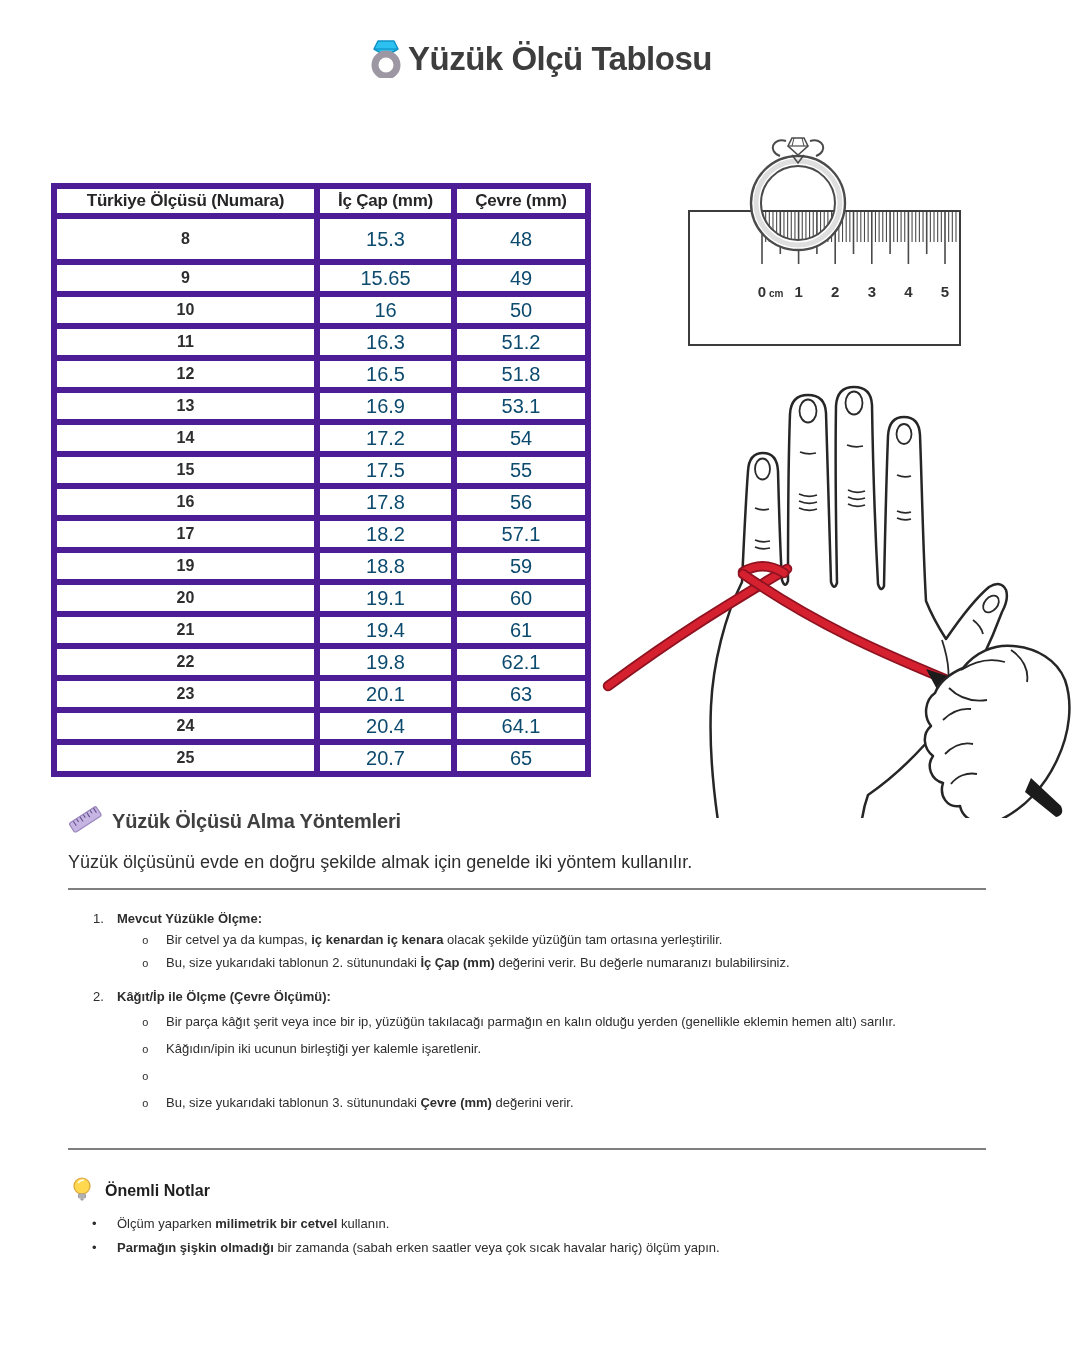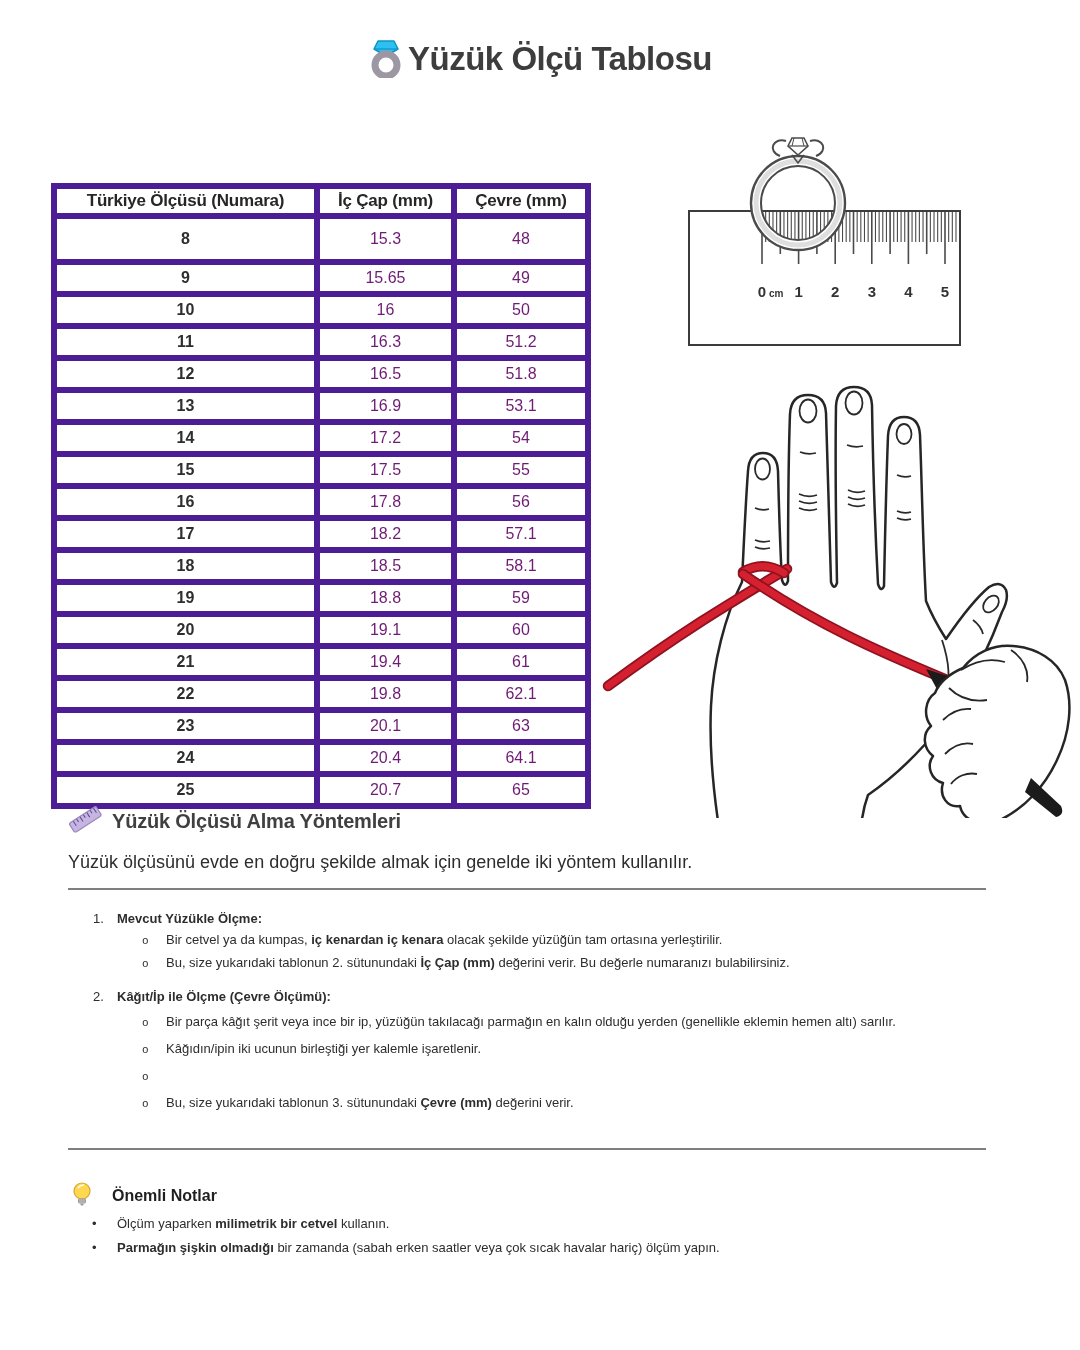--- a/index.html
+++ b/index.html
@@ -13,21 +13,21 @@
 
   
   .size-table{position:absolute;left:51px;top:183px;width:534px;
               border-collapse:collapse;table-layout:fixed;border:3px solid #141414;}
   .size-table th,.size-table td{border:6px solid #4c1d95;text-align:center;
               vertical-align:middle;padding:0;overflow:hidden;}
   .size-table th{height:24px;font-size:17px;font-weight:bold;color:#262626;letter-spacing:-0.2px;}
   .size-table td{height:26px;}
   .size-table tr.first-row td{height:40px;}
   .c-size{font-weight:bold;font-size:16px;color:#2e2e2e;}
-  .c-val{font-size:16px;color:#701a75;}
+  .c-val{font-size:20px;color:#0c4a6e;}
 
   
   .fig-ruler{position:absolute;left:665px;top:125px;}
   .fig-hand{position:absolute;left:595px;top:368px;}
 
   
   .sec-head{position:absolute;left:68px;top:804px;display:flex;align-items:center;gap:10px;}
   .sec-head h2{margin:0;font-size:20px;font-weight:bold;color:#404040;letter-spacing:-0.2px;}
   .intro{position:absolute;left:68px;top:852px;font-size:18px;line-height:20px;color:#2d2d2d;}
   .hr{position:absolute;left:68px;width:918px;height:2px;background:#7f7f7f;}
@@ -38,21 +38,21 @@
   .mi-num{width:24px;}
   .mi-title{font-weight:bold;}
   .m-item.loose{margin-top:11px;}
   .mb{display:flex;margin-left:49px;line-height:22px;}
   .loose .mb{margin-top:4px;}
   .mb-mark{width:24px;font-family:"Liberation Mono",monospace;font-size:11px;padding-top:1px;color:#2d2d2d;}
   .b{font-weight:bold;}
 
   
   .notes-head{position:absolute;left:72px;top:1176px;display:flex;align-items:center;gap:9px;}
-  .notes-head h3{margin:11px;font-size:16px;font-weight:bold;color:#1f1f1f;}
+  .notes-head h3{margin:4px;font-size:16px;font-weight:bold;color:#1f1f1f;}
   .notes{position:absolute;left:92px;top:1212px;width:925px;font-size:13px;color:#2d2d2d;}
   .nb{display:flex;line-height:24px;}
   .nb-mark{width:25px;font-size:13px;}
 </style>
 </head>
 <body>
 
 <div class="page">
 
   <div class="doc-header">
@@ -122,25 +122,20 @@
         </tr>
         <tr>
           <td class="c-size">16</td>
           <td class="c-val">17.8</td>
           <td class="c-val">56</td>
         </tr>
         <tr>
           <td class="c-size">17</td>
           <td class="c-val">18.2</td>
           <td class="c-val">57.1</td>
-        </tr>
-        <tr>
-          <td class="c-size">18</td>
-          <td class="c-val">18.5</td>
-          <td class="c-val">58.1</td>
         </tr>
         <tr>
           <td class="c-size">19</td>
           <td class="c-val">18.8</td>
           <td class="c-val">59</td>
         </tr>
         <tr>
           <td class="c-size">20</td>
           <td class="c-val">19.1</td>
           <td class="c-val">60</td>

